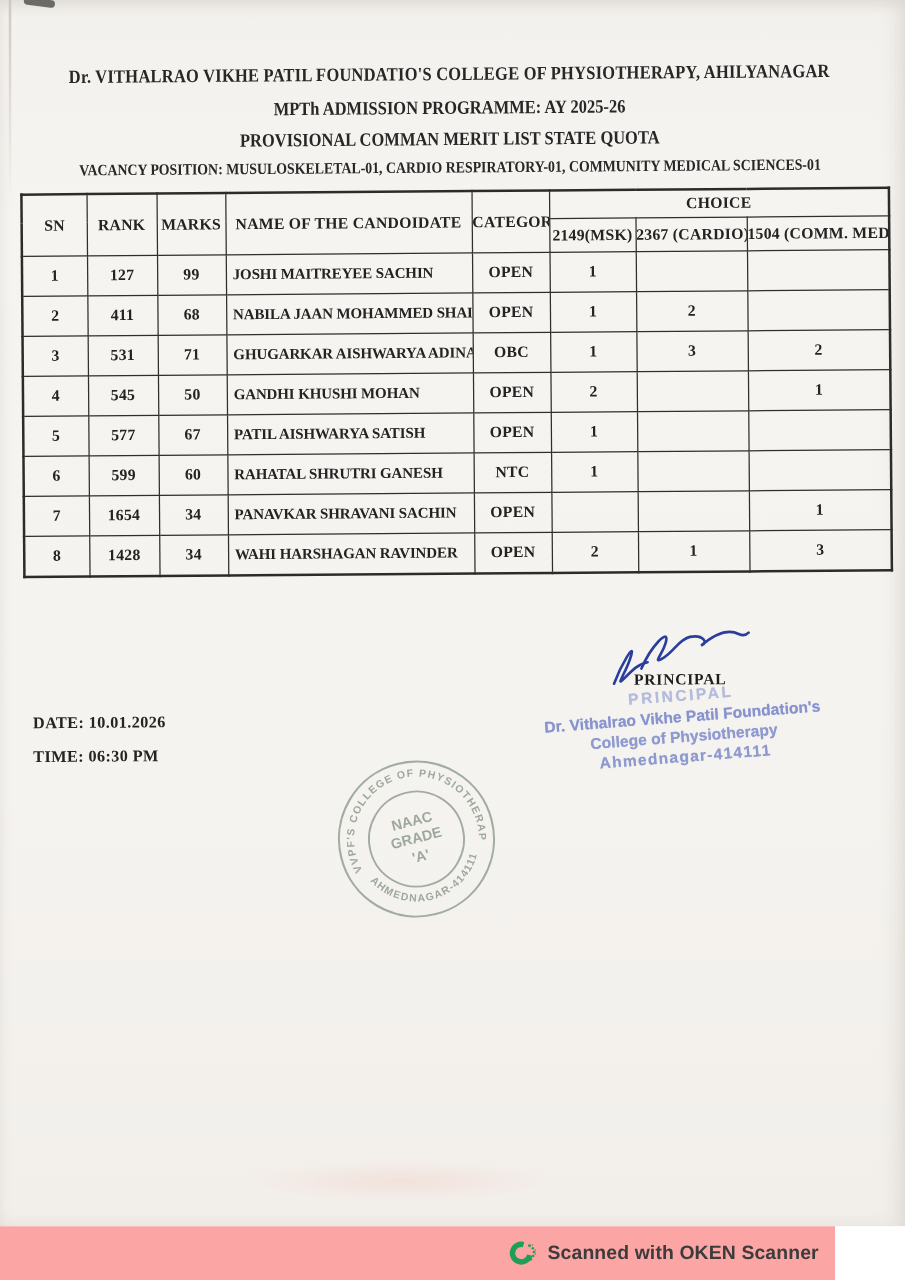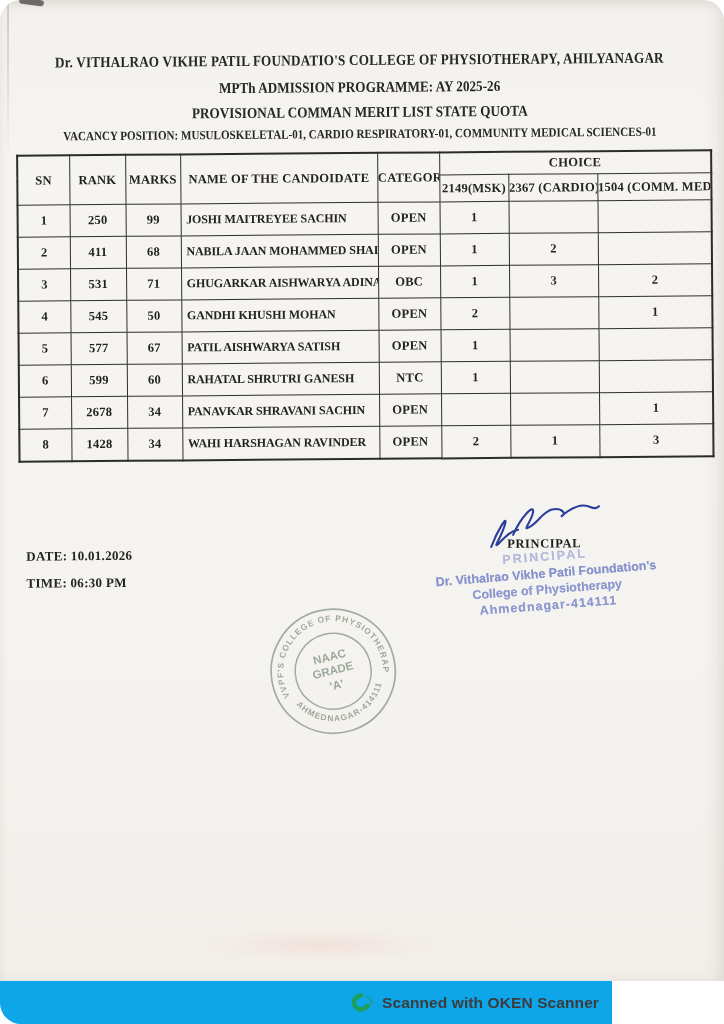--- a/index.html
+++ b/index.html
@@ -1,17 +1,17 @@
 <!DOCTYPE html>
 <html><head>
 <meta charset="utf-8">
 <style>
   html,body{margin:0;padding:0;background:#ffffff;}
   .page{position:relative;width:724px;height:1024px;overflow:hidden;
-        font-family:"Liberation Serif",serif;background:#ffffff;border-radius:21px;}
+        font-family:"Liberation Serif",serif;background:#ffffff;}
   
   .scan-area{position:absolute;left:0;top:0;width:724px;height:981px;
     background:linear-gradient(180deg,#f3f1ed 0%,#f6f4f0 18%,#f5f3ef 65%,#f2efeb 100%);
     box-shadow:inset -8px 0 14px rgba(188,182,174,.22), inset 0 5px 9px rgba(197,192,184,.28);}
   .corner-mark{position:absolute;left:19px;top:-1px;width:25px;height:6px;background:#4e4c49;
     border-radius:3px;transform:rotate(7deg);opacity:.8;}
   .edge-line{position:absolute;left:7px;top:0;width:2px;height:160px;
     background:linear-gradient(#ccc8c2,rgba(204,200,194,0));}
   .smudge{position:absolute;left:190px;top:928px;width:260px;height:34px;
     background:radial-gradient(ellipse at center,rgba(243,205,196,.4),rgba(243,205,196,0) 70%);}
@@ -31,42 +31,42 @@
     border:2.4px solid #2b2b2b;}
   .merit-table th,.merit-table td{border:1.5px solid #2e2e2e;text-align:center;
     vertical-align:middle;padding:0;overflow:hidden;white-space:nowrap;}
   .merit-table thead th{font-size:12.6px;font-weight:bold;letter-spacing:.2px;}
   .row-choice th{height:21px;}
   .row-sub th{height:26px;font-size:12px;}
   .merit-table tbody td{height:31px;font-size:12.6px;font-weight:bold;letter-spacing:.2px;}
   .merit-table tbody td.name{text-align:left;padding-left:5px;font-size:12px;letter-spacing:-.1px;}
 
   
-  .datetime{position:absolute;left:25px;top:546px;font-size:13px;font-weight:bold;color:#242424;}
+  .datetime{position:absolute;left:25px;top:568px;font-size:13px;font-weight:bold;color:#242424;}
   .datetime div{margin-bottom:11px;letter-spacing:.3px;}
 
   
   .sign-block{position:absolute;left:420px;top:498px;width:250px;}
   .sig-svg{position:absolute;left:62px;top:2px;}
   .principal-label{position:absolute;left:86px;top:40px;font-size:12.5px;font-weight:bold;
     color:#1d1d1d;letter-spacing:.6px;}
   .principal-stamp{position:absolute;left:0px;top:53px;width:250px;text-align:center;
     transform:rotate(-4deg);color:#7583c9;font-family:"Liberation Sans",sans-serif;
     font-weight:bold;text-shadow:0 0 .6px rgba(117,131,201,.8);}
   .ps1{font-size:12.5px;opacity:.5;letter-spacing:2px;}
   .ps2{font-size:12.5px;margin-top:3px;opacity:.85;}
   .ps3{font-size:12.5px;margin-top:2px;opacity:.8;}
   .ps4{font-size:12.5px;margin-top:2px;opacity:.8;letter-spacing:1px;}
 
   
   .round-stamp{position:absolute;left:256px;top:596px;width:150px;height:150px;
     transform:rotate(-14deg);opacity:.85;}
 
   
-  .scanner-bar{position:absolute;left:0;bottom:0;width:612px;height:43px;background:#0ea5e9;
+  .scanner-bar{position:absolute;left:0;bottom:0;width:668px;height:43px;background:#fca5a5;
     display:flex;align-items:center;justify-content:flex-end;box-sizing:border-box;
     padding-right:13px;gap:9px;font-family:"Liberation Sans",sans-serif;}
   .scanner-credit{font-size:15.5px;font-weight:bold;color:#3c3c3c;letter-spacing:.1px;}
 </style>
 </head>
 <body>
 
 <div class="page">
   <div class="scan-area">
     <div class="corner-mark"></div>
@@ -102,21 +102,21 @@
           </tr>
           <tr class="row-sub">
             <th>2149(MSK)</th>
             <th>2367 (CARDIO)</th>
             <th>1504 (COMM. MEDI.)</th>
           </tr>
         </thead>
         <tbody>
           <tr>
             <td>1</td>
-            <td>250</td>
+            <td>127</td>
             <td>99</td>
             <td class="name">JOSHI MAITREYEE SACHIN</td>
             <td>OPEN</td>
             <td>1</td>
             <td></td>
             <td></td>
           </tr>
           <tr>
             <td>2</td>
             <td>411</td>
@@ -162,21 +162,21 @@
             <td>599</td>
             <td>60</td>
             <td class="name">RAHATAL SHRUTRI GANESH</td>
             <td>NTC</td>
             <td>1</td>
             <td></td>
             <td></td>
           </tr>
           <tr>
             <td>7</td>
-            <td>2678</td>
+            <td>1654</td>
             <td>34</td>
             <td class="name">PANAVKAR SHRAVANI SACHIN</td>
             <td>OPEN</td>
             <td></td>
             <td></td>
             <td>1</td>
           </tr>
           <tr>
             <td>8</td>
             <td>1428</td>

